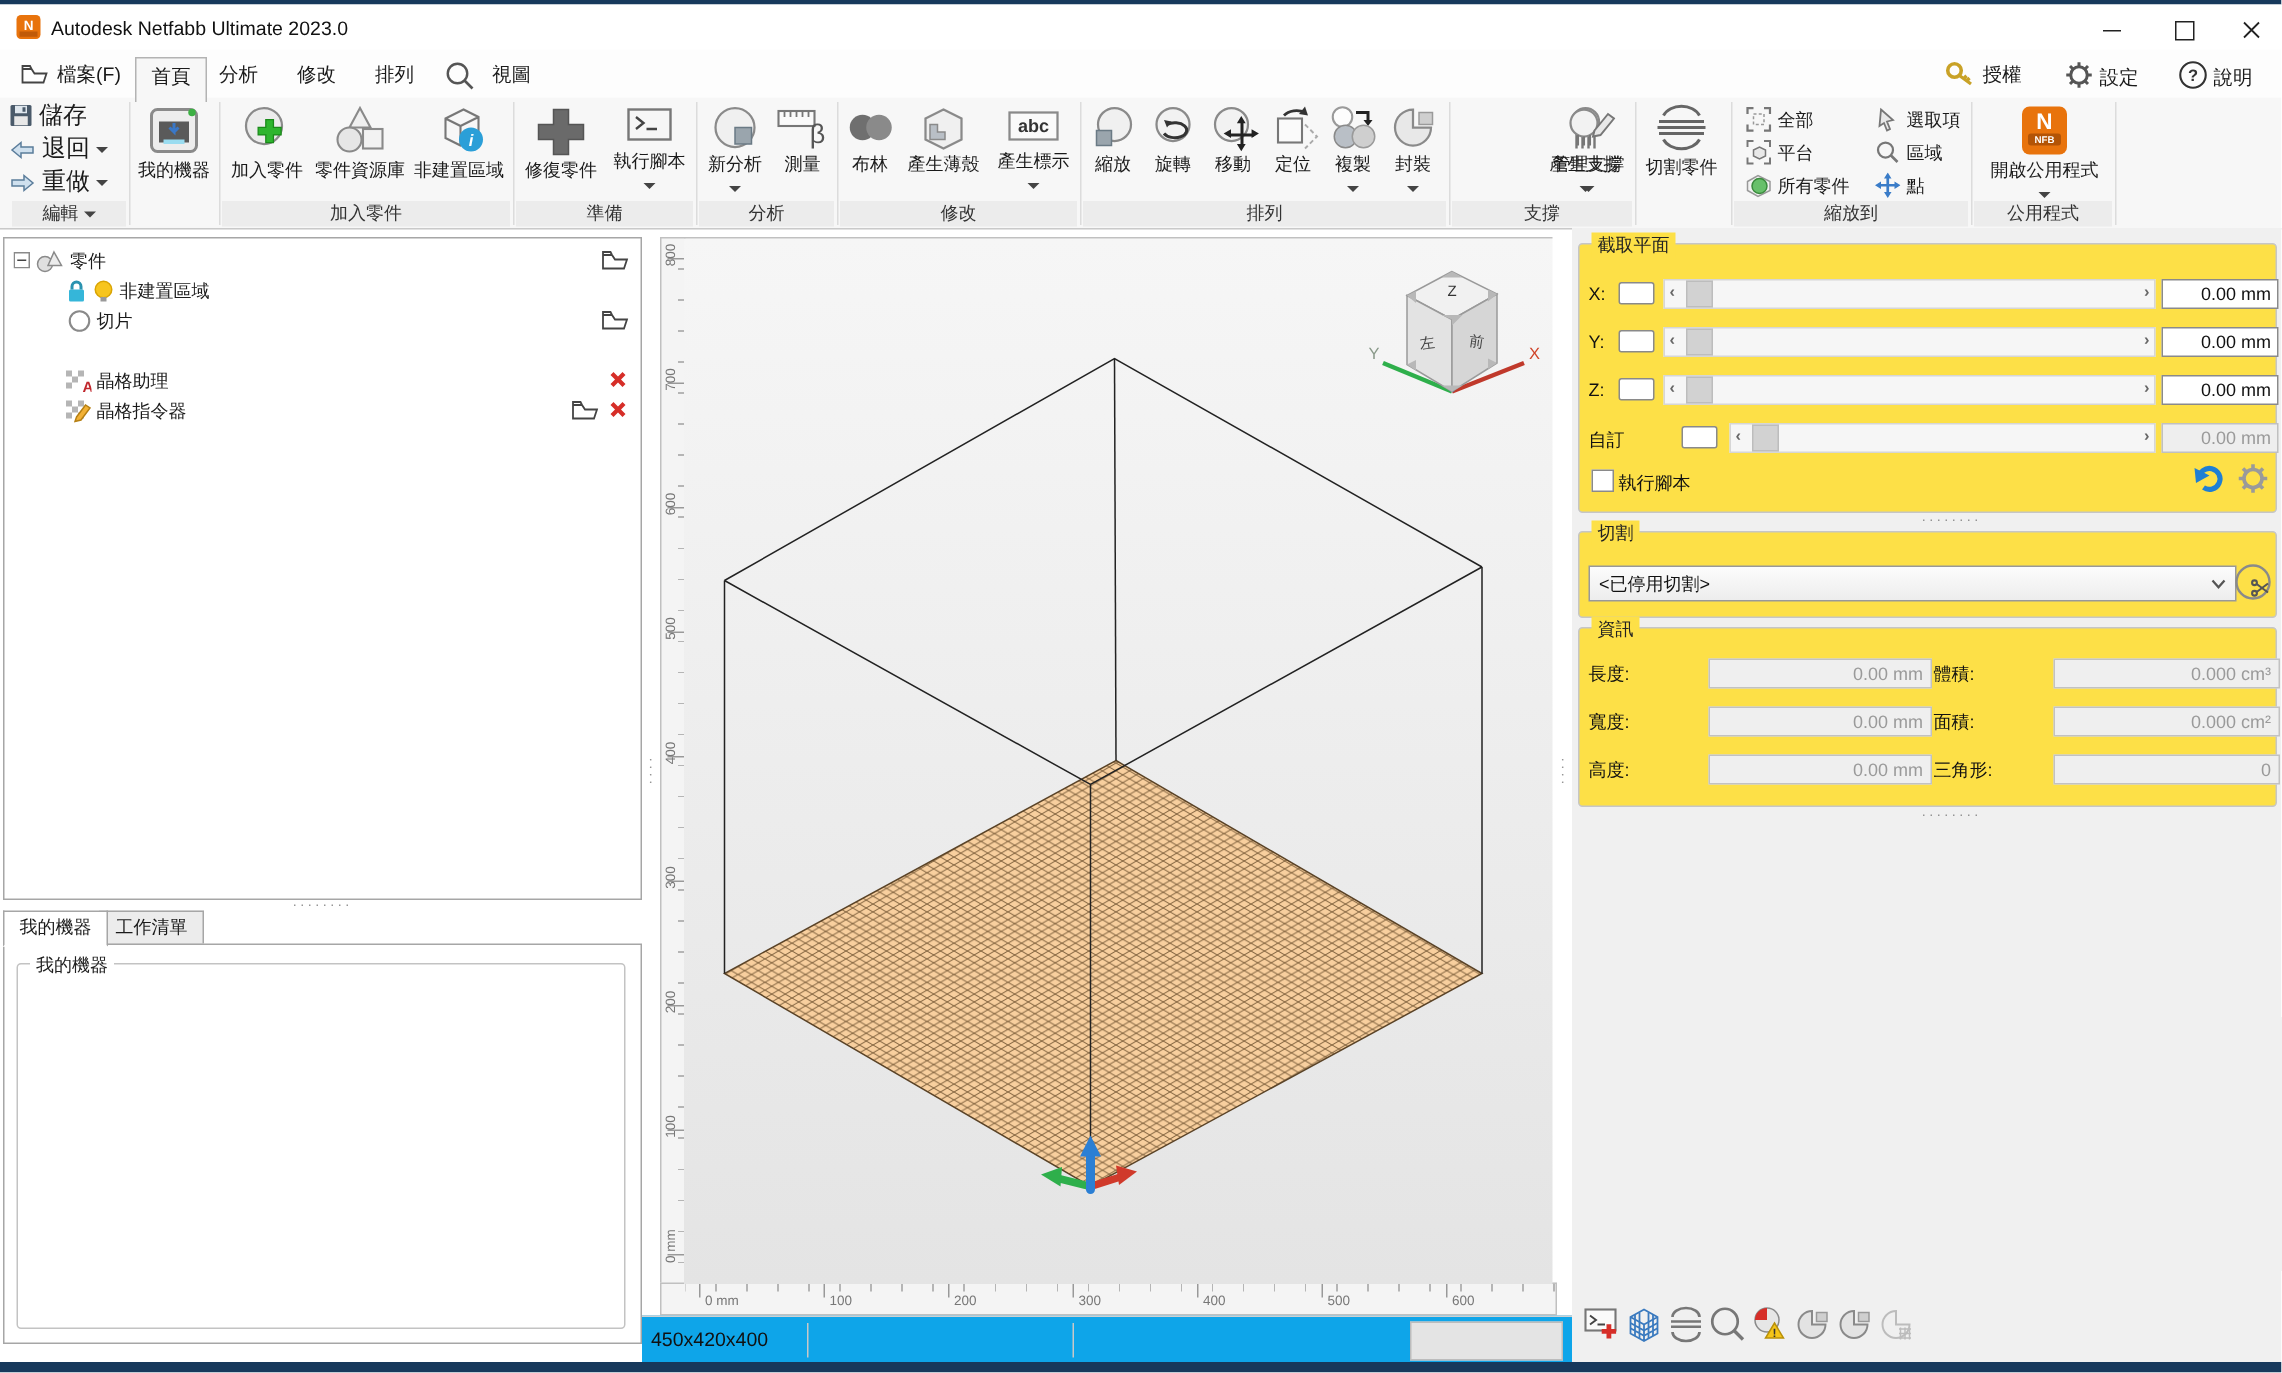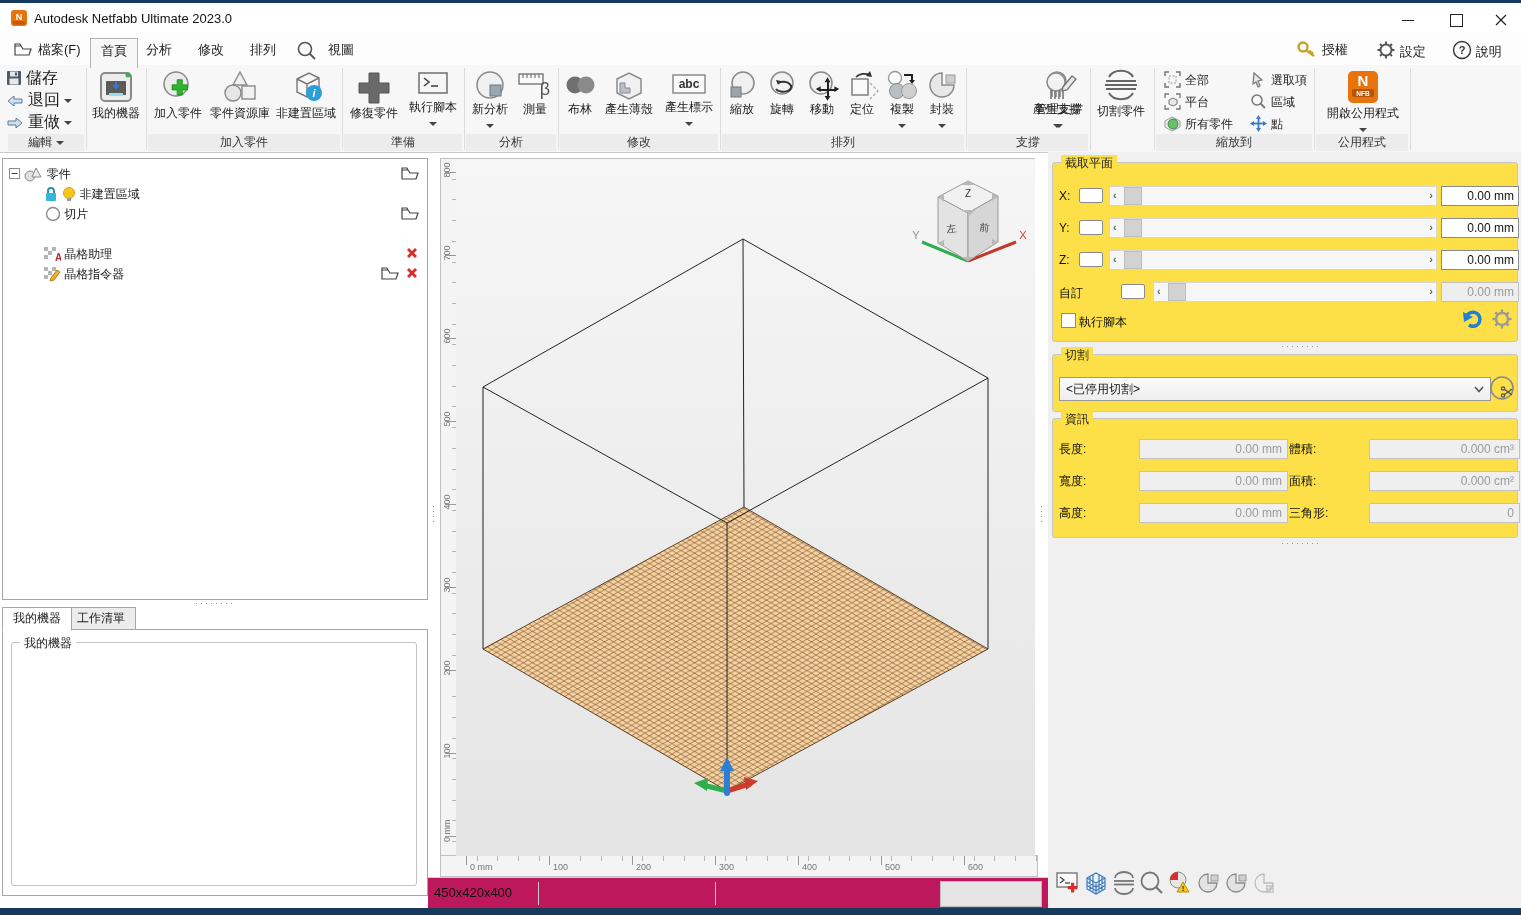--- a/index.html
+++ b/index.html
@@ -42,21 +42,21 @@
   #machinebtn{left:36px;top:56px;width:352px;height:70px;background:#e2e2e2;border:1px solid #9a9a9a;
               text-align:center;line-height:70px;font-size:13px;color:#111;cursor:default;}
   #vruler{left:440px;top:158px;width:16px;height:697px;background:#f4f4f4;border:1px solid #c0c0c0;border-right:none;}
   #hruler{left:440px;top:855px;width:596px;height:20px;background:#f4f4f4;border:1px solid #c0c0c0;}
   .vtick{position:absolute;left:4px;width:12px;height:1px;background:#999;}
   .vlab{position:absolute;left:-2px;width:16px;font-size:9px;color:#777;transform:rotate(-90deg);transform-origin:center;white-space:nowrap;text-align:center;}
   .htick{position:absolute;top:0;width:1px;height:9px;background:#999;}
   .hlab{position:absolute;top:6px;font-size:9px;color:#777;white-space:nowrap;}
   #canvas{left:456px;top:158px;width:579px;height:697px;background:linear-gradient(#f6f6f6,#e4e4e4);border-top:1px solid #c0c0c0;}
   
-  #statusbar{left:428px;top:877px;width:620px;height:31px;background:#be185d;border-top:1px solid #d0d0d0;}
+  #statusbar{left:428px;top:877px;width:620px;height:31px;background:#0ea5e9;border-top:1px solid #d0d0d0;}
   .ssep{position:absolute;top:4px;width:1px;height:23px;background:#c8c8c8;}
   #statusdims{position:absolute;left:6px;top:7px;font-size:13px;color:#111;}
   #statusbox{position:absolute;left:512px;top:3px;width:100px;height:24px;background:#e4e4e4;border:1px solid #bcbcbc;}
   #bottomline{left:0;top:908px;width:1521px;height:7px;background:#17395c;}
   
   #rightpanel{left:1048px;top:152px;width:473px;height:756px;background:#f0f0f0;}
   .rp-group{position:absolute;left:4px;width:464px;background:#fde047;border:1px solid #c6c6c6;border-radius:3px;}
   .rowlab{position:absolute;font-size:12px;color:#111;}
   .chk{position:absolute;width:22px;height:13px;background:#fff;border:1px solid #8a8a8a;border-radius:2px;}
   .chk-sq{position:absolute;width:13px;height:13px;background:#fff;border:1px solid #8a8a8a;}

